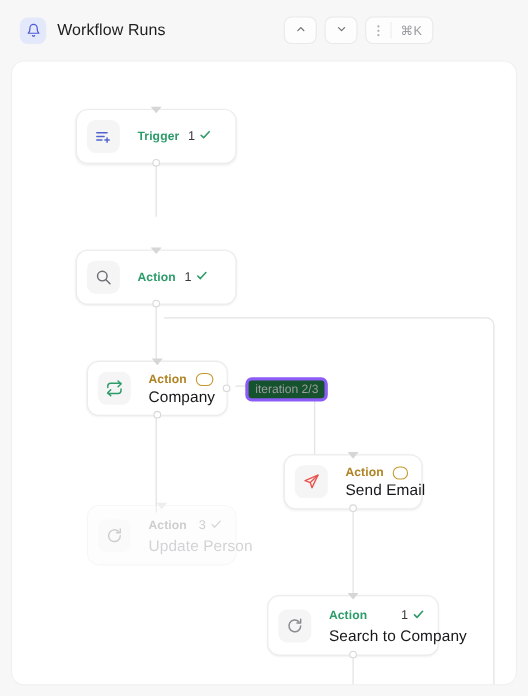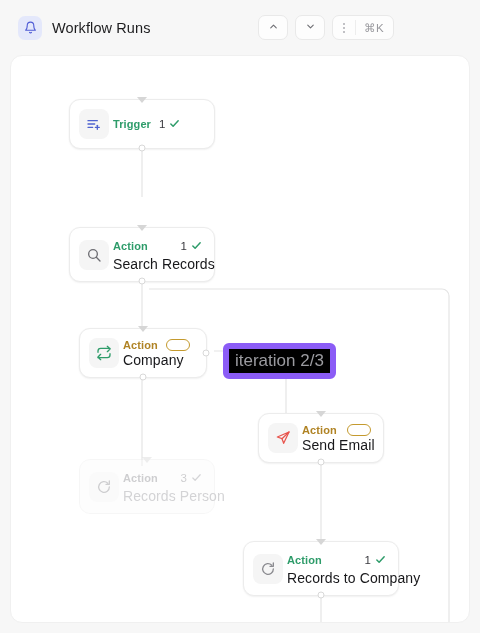--- a/index.html
+++ b/index.html
@@ -57,21 +57,21 @@
 
   
   .node {
     position: absolute;
     background: #ffffff;
     border: 1px solid #ececec;
     border-radius: 11px;
     box-shadow: 0 1px 2px rgba(16,17,26,0.05), 0 0 0 .5px rgba(16,17,26,0.015);
     display: flex; align-items: center;
     padding: 9px 12px 9px 9px;
-    gap: 4px;
+    gap: 16px;
   }
   .node.dim { opacity: .42; box-shadow: none; background: #fcfcfc; }
   .node-icon {
     width: 30px; height: 30px; border-radius: 8px; background: #f5f5f5;
     display: flex; align-items: center; justify-content: center; flex: none;
   }
   .node-body { display: flex; flex-direction: column; gap: 1px; min-width: 0; }
   .node-meta { display: flex; align-items: center; gap: 8px; }
   .node-kind { font-size: 11px; font-weight: bold; letter-spacing: .1px; }
   .kind-green { color: #2e9c6a; }
@@ -97,22 +97,22 @@
   .port-right { top: 50%; transform: translate(50%,-50%); right: 0; }
   .port.tri {
     width: 0; height: 0; background: none; border: none;
     border-left: 5px solid transparent; border-right: 5px solid transparent;
     border-top: 6px solid #d6d6d6; border-radius: 0;
   }
 
   
   .chip {
     position: absolute;
-    background: #000000; border: 6px solid #8b5cf6; border-radius: 6px;
-    font-size: 17px; color: #9b9ba0; padding: 2px 6px; white-space: nowrap;
+    background: #14532d; border: 3px solid #8b5cf6; border-radius: 6px;
+    font-size: 11px; color: #9b9ba0; padding: 2px 6px; white-space: nowrap;
   }
 </style>
 </head>
 <body>
 
 <div id="root">
 
   <div class="header">
     <div class="title-group">
       <span class="bell-badge">
@@ -218,21 +218,20 @@
             <span class="node-kind kind-green">Action</span>
             <span class="node-status">
               <span class="status-count">1</span>
               <span>
                 <svg width="11" height="11" viewBox="0 0 24 24" fill="none" stroke="#2e9c6a" stroke-width="3.2" stroke-linecap="round" stroke-linejoin="round">
                   <polyline points="4 13 9 18 20 6"></polyline>
                 </svg>
               </span>
             </span>
           </div>
-          <span class="node-title">Search Records</span>
         </div>
         <span class="port port-bottom"></span>
       </div>
 
       <div class="node" style="left:68px; top:272px; width:128px;">
         <span class="port tri port-top"></span>
         <span class="node-icon">
           <svg width="16" height="16" viewBox="0 0 24 24" fill="none" stroke="#2e9c6a" stroke-width="2" stroke-linecap="round" stroke-linejoin="round">
             <polyline points="17 2 21 6 17 10"></polyline>
             <path d="M3 11V9a4 4 0 0 1 4-4h14"></path>
@@ -282,21 +281,21 @@
             <span class="node-kind kind-gray">Action</span>
             <span class="node-status">
               <span class="status-count gray">3</span>
               <span>
                 <svg width="11" height="11" viewBox="0 0 24 24" fill="none" stroke="#9b9ba0" stroke-width="2.6" stroke-linecap="round" stroke-linejoin="round">
                   <polyline points="4 13 9 18 20 6"></polyline>
                 </svg>
               </span>
             </span>
           </div>
-          <span class="node-title gray">Records Person</span>
+          <span class="node-title gray">Update Person</span>
         </div>
       </div>
 
       <div class="node" style="left:232px; top:485px; width:156px;">
         <span class="port tri port-top"></span>
         <span class="node-icon">
           <svg width="16" height="16" viewBox="0 0 24 24" fill="none" stroke="#8b8b90" stroke-width="2" stroke-linecap="round" stroke-linejoin="round">
             <path d="M20 12a8 8 0 1 1-2.34-5.66"></path>
             <polyline points="20 3 20 8 15 8"></polyline>
           </svg>
@@ -306,20 +305,20 @@
             <span class="node-kind kind-green">Action</span>
             <span class="node-status">
               <span class="status-count">1</span>
               <span>
                 <svg width="11" height="11" viewBox="0 0 24 24" fill="none" stroke="#2e9c6a" stroke-width="3.2" stroke-linecap="round" stroke-linejoin="round">
                   <polyline points="4 13 9 18 20 6"></polyline>
                 </svg>
               </span>
             </span>
           </div>
-          <span class="node-title">Records to Company</span>
+          <span class="node-title">Search to Company</span>
         </div>
         <span class="port port-bottom"></span>
       </div>
 
     </div>
   </div>
 </div>
 
 </body></html>

